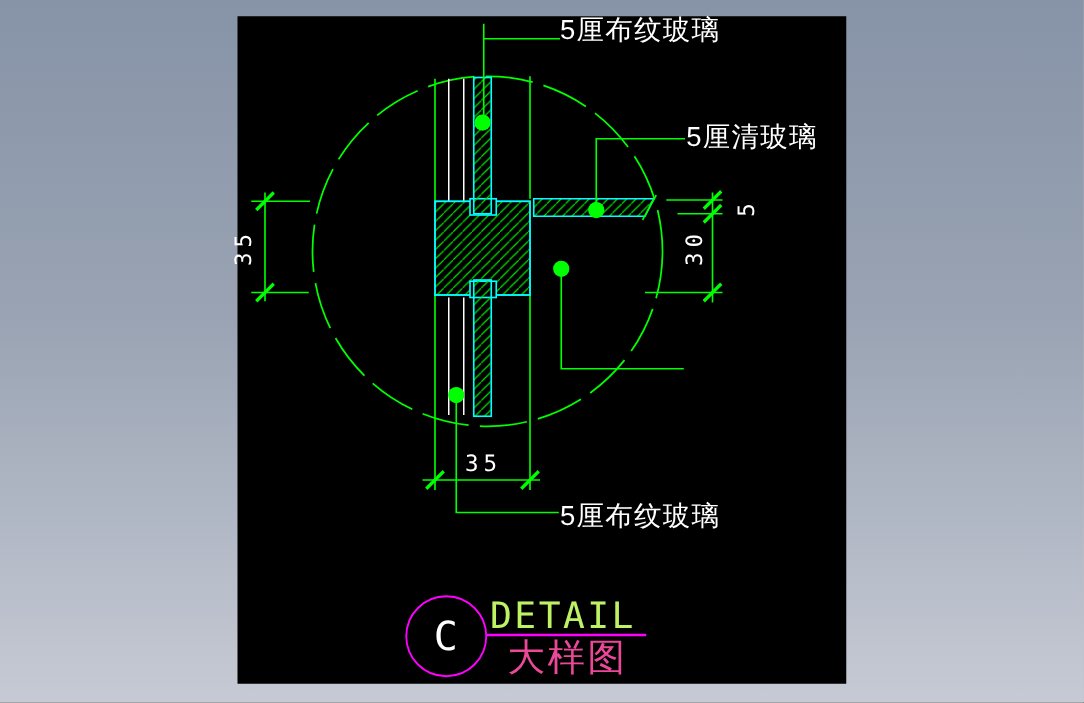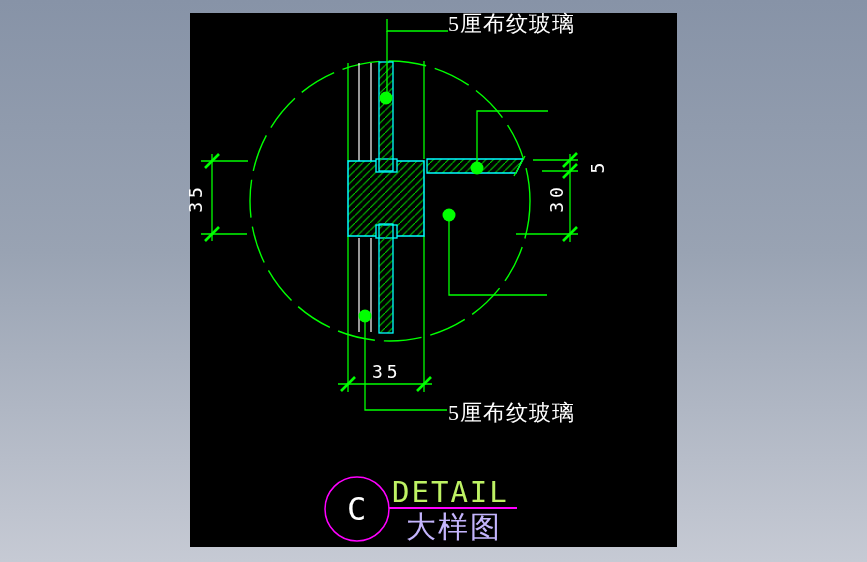--- a/index.html
+++ b/index.html
@@ -12,35 +12,35 @@
   }
   #canvas{
     position:absolute;left:190px;top:13px;
     width:487px;height:534px;
     background:#000;
   }
   #canvas svg{position:absolute;left:0;top:0;}
   .cadtext{
     position:absolute;
     color:#ffffff;
-    font-family:Liberation Serif, serif;
+    font-family:Liberation Sans, sans-serif;
     white-space:nowrap;
     line-height:1;
   }
   .label{font-size:22px;letter-spacing:1px;}
   .dim{
     font-family:"DejaVu Sans Mono","Liberation Mono",monospace;
     font-size:18px;letter-spacing:4px;color:#fff;
   }
   .dim.vert{transform:rotate(-90deg);transform-origin:center center;}
   .title-en{
     font-family:"DejaVu Sans Mono","Liberation Mono",monospace;
     font-size:29px;letter-spacing:2px;font-weight:normal;color:#bef264;
   }
-  .title-zh{font-size:30px;letter-spacing:2px;color:#c4b5fd;}
+  .title-zh{font-size:30px;letter-spacing:2px;color:#ec4899;}
   .bubble-letter{
     font-family:"DejaVu Sans Mono","Liberation Mono",monospace;
     font-size:32px;color:#fff;
   }
   .magenta-line{
     position:absolute;height:2px;background:#ff00ff;
   }
 </style>
 </head>
 <body>
@@ -120,20 +120,21 @@
       <g stroke="#00ff00">
         <line x1="148" y1="371" x2="242" y2="371" stroke-width="1.3"></line>
         <line x1="151" y1="378" x2="165" y2="364" stroke-width="2.6"></line>
         <line x1="227" y1="378" x2="241" y2="364" stroke-width="2.6"></line>
       </g>
 
       <circle cx="167" cy="496" r="32" fill="none" stroke="#ff00ff" stroke-width="1.5"></circle>
     </svg>
 
     <div class="cadtext label" style="left:258px;top:0px;">5厘布纹玻璃</div>
+    <div class="cadtext label" style="left:359px;top:86px;">5厘清玻璃</div>
     <div class="cadtext label" style="left:258px;top:389px;">5厘布纹玻璃</div>
 
     <div class="cadtext dim vert" style="left:-9px;top:176px;">35</div>
     <div class="cadtext dim vert" style="left:401px;top:144px;">5</div>
     <div class="cadtext dim vert" style="left:352px;top:176px;">30</div>
     <div class="cadtext dim" style="left:182px;top:350px;">35</div>
 
     <div class="cadtext bubble-letter" style="left:157px;top:480px;">C</div>
     <div class="cadtext title-en" style="left:202px;top:465px;">DETAIL</div>
     <div class="magenta-line" style="left:199px;top:494px;width:128px;"></div>

